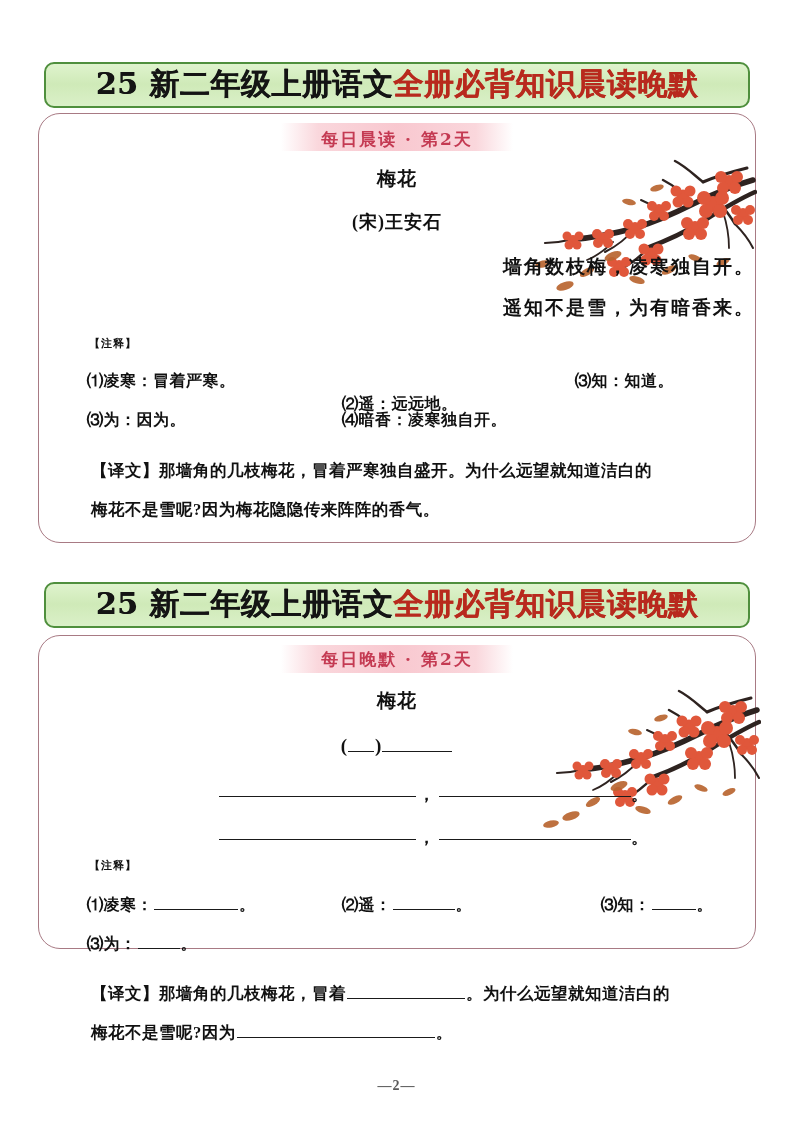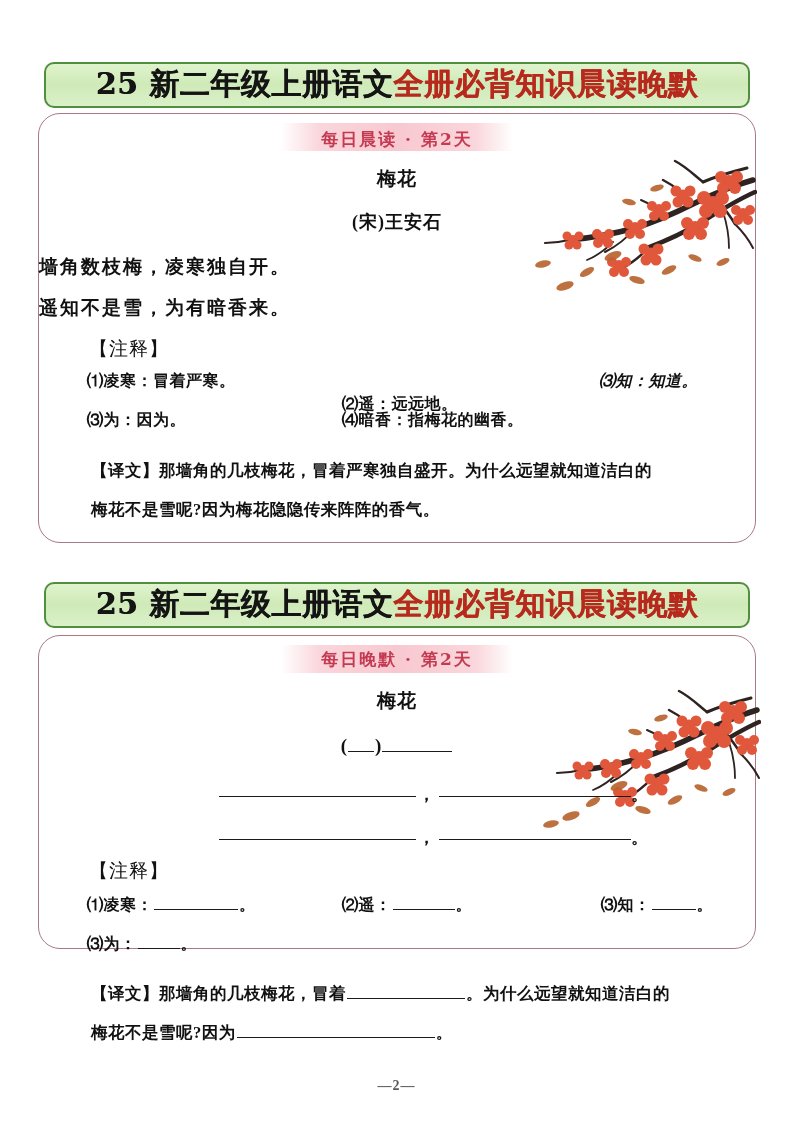--- a/index.html
+++ b/index.html
@@ -109,37 +109,37 @@
     width: 100%;
     text-align: center;
     font-size: 18px;
     font-weight: bold;
     letter-spacing: 1px;
   }
   .poem-line {
     position: absolute;
     left: 0;
     width: 100%;
-    text-align: left;
+    text-align: right;
     font-size: 19px;
     font-weight: bold;
     letter-spacing: 2px;
   }
 
   
   .blossom {
     position: absolute;
     pointer-events: none;
   }
 
   
   .section-label {
     position: absolute;
-    font-size: 19px;
-    font-weight: normal;
+    font-size: 11px;
+    font-weight: bold;
     letter-spacing: 1px;
     white-space: nowrap;
   }
   .note-item {
     position: absolute;
     font-size: 16px;
     font-weight: bold;
     white-space: nowrap;
     letter-spacing: 0.5px;
   }
@@ -321,23 +321,23 @@
 
     <div class="poem-title" style="top:52px;">梅花</div>
     <div class="poem-author" style="top:96px;">(宋)王安石</div>
     <div class="poem-line" style="top:140px;">墙角数枝梅，凌寒独自开。</div>
     <div class="poem-line" style="top:181px;">遥知不是雪，为有暗香来。</div>
 
     <div class="section-label" style="left:50px; top:222px;">【注释】</div>
 
     <div class="note-item" style="left:48px;  top:257px;">⑴凌寒：冒着严寒。</div>
     <div class="note-item" style="left:303px; top:257px;margin-top:23px;">⑵遥：远远地。</div>
-    <div class="note-item" style="left:560px; top:257px;font-style:italic;">⑶知：知道。</div>
+    <div class="note-item" style="left:536px; top:257px;">⑶知：知道。</div>
     <div class="note-item" style="left:48px;  top:296px;">⑶为：因为。</div>
-    <div class="note-item" style="left:303px; top:296px;">⑷暗香：指梅花的幽香。</div>
+    <div class="note-item" style="left:303px; top:296px;">⑷暗香：凌寒独自开。</div>
 
     <div class="trans-line" style="top:346px;">【译文】那墙角的几枝梅花，冒着严寒独自盛开。为什么远望就知道洁白的</div>
     <div class="trans-line" style="top:385px;">梅花不是雪呢?因为梅花隐隐传来阵阵的香气。</div>
   </div>
 
   <div class="banner" style="top:582px;">
     <span class="banner-text"><span class="banner-black">25 新二年级上册语文</span><span class="banner-red">全册必背知识晨读晚默</span></span>
   </div>
 
   <div class="card" style="top:635px; height:314px;">

